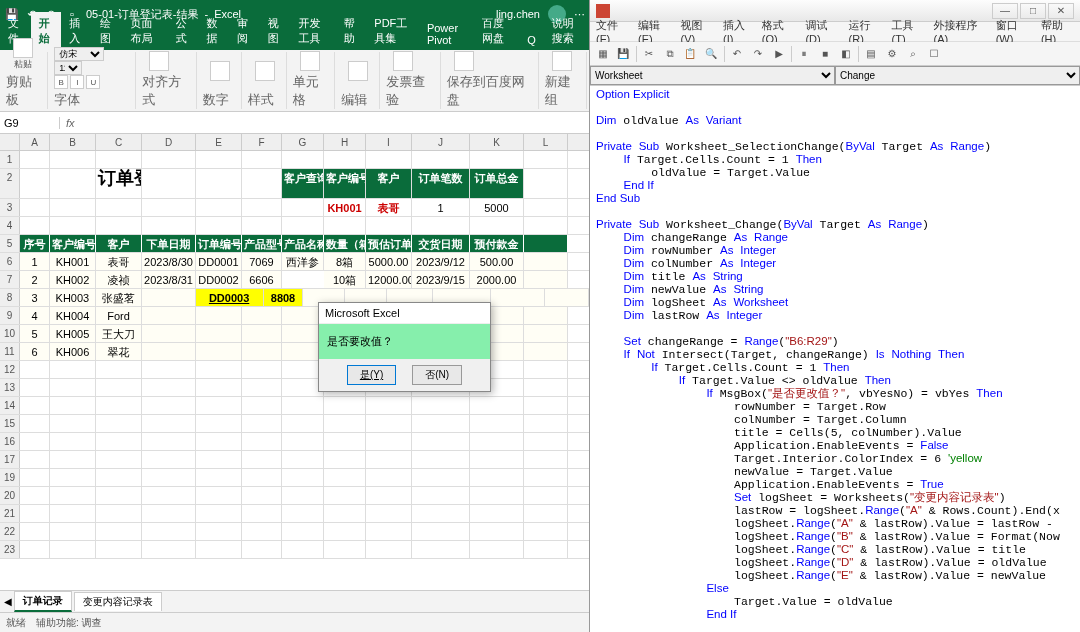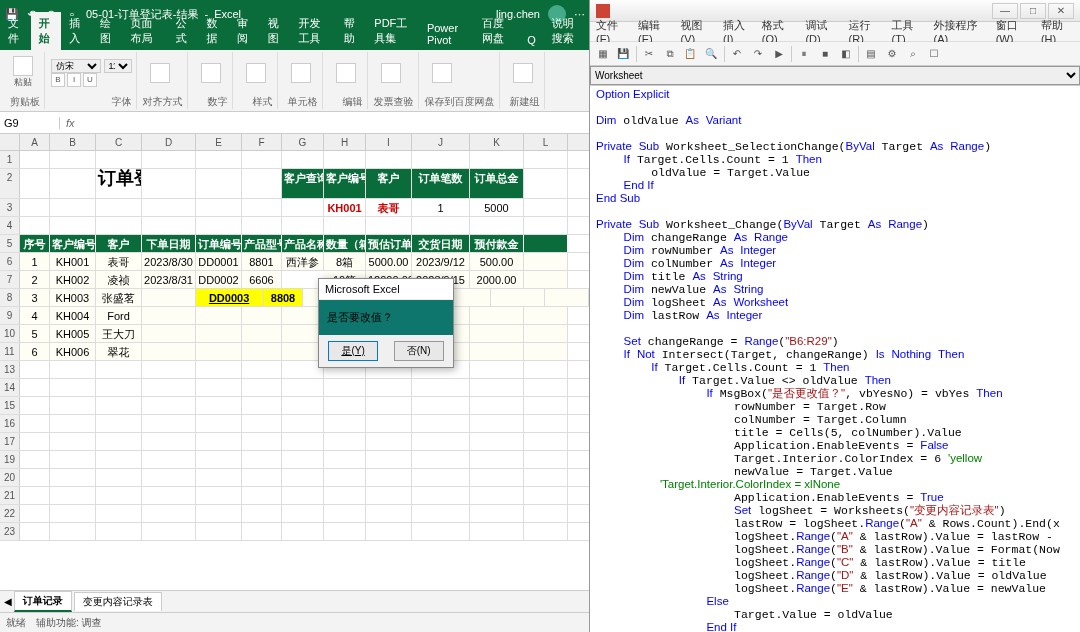--- a/index.html
+++ b/index.html
@@ -15,21 +15,21 @@
 .etitle .user .avatar { width: 18px; height: 18px; border-radius: 50%; background: #4a8; }
 
 
 .rtabs { background: #0a6c3b; color: #fff; height: 22px; display: flex; align-items: flex-end; font-size: 11px; }
 .rtabs .tab { padding: 4px 8px; cursor: pointer; }
 .rtabs .tab.active { background: #f3f3f3; color: #0a6c3b; font-weight: bold; }
 
 
 .ribbon { background: #f3f3f3; height: 62px; border-bottom: 1px solid #ccc; display: flex; gap: 2px; padding: 2px; font-size: 9px; }
 .rgroup { display: flex; flex-direction: column; justify-content: flex-end; border-right: 1px solid #ddd; padding: 0 4px; }
-.rgroup .gname { text-align: right; color: #666; font-size: 10px; margin-top: 2px; }
+.rgroup .gname { text-align: left; color: #666; font-size: 13px; margin-top: 2px; }
 .rgroup .gbody { flex: 1; display: flex; align-items: center; gap: 2px; color: #555; }
 .rgroup .gbody .bigbtn { display: flex; flex-direction: column; align-items: center; width: 34px; }
 .rgroup .gbody .bigbtn .icon { width: 20px; height: 20px; border: 1px solid #ccc; background: #fff; }
 .rgroup select { font-size: 9px; width: 50px; border: 1px solid #ccc; }
 .rgroup .minirow { display: flex; gap: 2px; }
 .rgroup .mini { width: 14px; height: 14px; border: 1px solid #ccc; background: #fff; font-size: 8px; display: flex; align-items: center; justify-content: center; }
 
 
 .fbar { height: 22px; background: #fff; border-bottom: 1px solid #ccc; display: flex; align-items: center; font-size: 11px; }
 .fbar .cellref { width: 60px; border-right: 1px solid #ccc; padding: 0 4px; }
@@ -55,21 +55,21 @@
 
 
 .sheettabs { height: 22px; background: #f3f3f3; border-top: 1px solid #ccc; display: flex; align-items: center; font-size: 10px; padding: 0 4px; gap: 2px; }
 .sheettabs .stab { padding: 2px 8px; border: 1px solid #ccc; border-bottom: none; background: #fff; cursor: pointer; }
 .sheettabs .stab.active { font-weight: bold; border-bottom: 2px solid #0a6c3b; }
 
 
 .sbar { height: 20px; background: #f3f3f3; border-top: 1px solid #ccc; display: flex; align-items: center; font-size: 10px; padding: 0 6px; gap: 10px; color: #555; }
 
 
-.msgbox { position: absolute; left: 318px; top: 278px; width: 136px; background: #0f766e; border: 1px solid #888; box-shadow: 2px 2px 8px rgba(0,0,0,0.3); font-size: 11px; z-index: 10; }
+.msgbox { position: absolute; left: 318px; top: 302px; width: 173px; background: #86efac; border: 1px solid #888; box-shadow: 2px 2px 8px rgba(0,0,0,0.3); font-size: 11px; z-index: 10; }
 .msgbox .mtitle { background: #fff; padding: 4px 6px; font-size: 11px; border-bottom: 1px solid #eee; }
 .msgbox .mbody { padding: 10px 8px; }
 .msgbox .mbtns { display: flex; justify-content: center; gap: 16px; padding: 6px; background: #f0f0f0; }
 .msgbox .mbtns button { padding: 2px 12px; font-size: 10px; border: 1px solid #999; background: #e8e8e8; cursor: pointer; }
 .msgbox .mbtns button:first-child { border: 1px solid #0078d4; text-decoration: underline; }
 
 
 .vtitle { background: linear-gradient(#fdfdfd,#e8e8e8); border-bottom: 1px solid #ccc; height: 22px; display: flex; align-items: center; padding: 0 6px; font-size: 11px; color: #555; gap: 4px; }
 .vtitle .vicon { width: 14px; height: 14px; background: #c43; }
 .vtitle .winbtns { margin-left: auto; display: flex; gap: 2px; }
@@ -309,21 +309,21 @@
           <div class="cell" style="width: 54px;">预付款金</div>
           <div class="cell" style="width: 44px;"></div>
         </div>
         <div class="row data">
           <div class="rh">6</div>
           <div class="cell" style="width: 30px;">1</div>
           <div class="cell" style="width: 46px;">KH001</div>
           <div class="cell" style="width: 46px;">表哥</div>
           <div class="cell" style="width: 54px;">2023/8/30</div>
           <div class="cell" style="width: 46px;">DD0001</div>
-          <div class="cell" style="width: 40px;">8801</div>
+          <div class="cell" style="width: 40px;">7069</div>
           <div class="cell" style="width: 42px;">西洋参</div>
           <div class="cell" style="width: 42px;">8箱</div>
           <div class="cell" style="width: 46px;">5000.00</div>
           <div class="cell" style="width: 58px;">2023/9/12</div>
           <div class="cell" style="width: 54px;">500.00</div>
           <div class="cell" style="width: 44px;"></div>
         </div>
         <div class="row data">
           <div class="rh">7</div>
           <div class="cell" style="width: 30px;">2</div>
@@ -382,20 +382,35 @@
           <div class="cell" style="width: 46px;"></div>
           <div class="cell" style="width: 58px;"></div>
           <div class="cell" style="width: 54px;"></div>
           <div class="cell" style="width: 44px;"></div>
         </div>
         <div class="row data">
           <div class="rh">11</div>
           <div class="cell" style="width: 30px;">6</div>
           <div class="cell" style="width: 46px;">KH006</div>
           <div class="cell" style="width: 46px;">翠花</div>
+          <div class="cell" style="width: 54px;"></div>
+          <div class="cell" style="width: 46px;"></div>
+          <div class="cell" style="width: 40px;"></div>
+          <div class="cell" style="width: 42px;"></div>
+          <div class="cell" style="width: 42px;"></div>
+          <div class="cell" style="width: 46px;"></div>
+          <div class="cell" style="width: 58px;"></div>
+          <div class="cell" style="width: 54px;"></div>
+          <div class="cell" style="width: 44px;"></div>
+        </div>
+        <div class="row ">
+          <div class="rh">12</div>
+          <div class="cell" style="width: 30px;"></div>
+          <div class="cell" style="width: 46px;"></div>
+          <div class="cell" style="width: 46px;"></div>
           <div class="cell" style="width: 54px;"></div>
           <div class="cell" style="width: 46px;"></div>
           <div class="cell" style="width: 40px;"></div>
           <div class="cell" style="width: 42px;"></div>
           <div class="cell" style="width: 42px;"></div>
           <div class="cell" style="width: 46px;"></div>
           <div class="cell" style="width: 58px;"></div>
           <div class="cell" style="width: 54px;"></div>
           <div class="cell" style="width: 44px;"></div>
         </div>
@@ -611,20 +626,21 @@
       <div class="tbtn">■</div>
       <div class="tbtn">◧</div>
       <div class="sep"></div>
       <div class="tbtn">▤</div>
       <div class="tbtn">⚙</div>
       <div class="tbtn">⌕</div>
       <div class="tbtn">☐</div>
     </div>
   <div class="vdropbar">
     <select><option>Worksheet</option></select>
+    <select><option>Change</option></select>
   </div>
   <div class="code" id="codepane"><span class="kw">Option Explicit</span>
 
 <span class="kw">Dim</span> oldValue <span class="kw">As</span> <span class="kw">Variant</span>
 
 <span class="kw">Private</span> <span class="kw">Sub</span> Worksheet_SelectionChange(<span class="kw">ByVal</span> Target <span class="kw">As</span> <span class="kw">Range</span>)
     <span class="kw">If</span> Target.Cells.Count = 1 <span class="kw">Then</span>
         oldValue = Target.Value
     <span class="kw">End If</span>
 <span class="kw">End Sub</span>
@@ -642,21 +658,20 @@
     <span class="kw">If</span> <span class="kw">Not</span> Intersect(Target, changeRange) <span class="kw">Is</span> <span class="kw">Nothing</span> <span class="kw">Then</span>
         <span class="kw">If</span> Target.Cells.Count = 1 <span class="kw">Then</span>
             <span class="kw">If</span> Target.Value &lt;&gt; oldValue <span class="kw">Then</span>
                 <span class="kw">If</span> MsgBox(<span class="st">"是否更改值？"</span>, vbYesNo) = vbYes <span class="kw">Then</span>
                     rowNumber = Target.Row
                     colNumber = Target.Column
                     title = Cells(5, colNumber).Value
                     Application.EnableEvents = <span class="kw">False</span>
                     Target.Interior.ColorIndex = 6 <span class="cm">'yellow</span>
                     newValue = Target.Value
-<span class="cm">                    'Target.Interior.ColorIndex = xlNone</span>
                     Application.EnableEvents = <span class="kw">True</span>
                     <span class="kw">Set</span> logSheet = Worksheets(<span class="st">"变更内容记录表"</span>)
                     lastRow = logSheet.<span class="kw">Range</span>(<span class="st">"A"</span> &amp; Rows.Count).End(x
                     logSheet.<span class="kw">Range</span>(<span class="st">"A"</span> &amp; lastRow).Value = lastRow -
                     logSheet.<span class="kw">Range</span>(<span class="st">"B"</span> &amp; lastRow).Value = Format(Now
                     logSheet.<span class="kw">Range</span>(<span class="st">"C"</span> &amp; lastRow).Value = title
                     logSheet.<span class="kw">Range</span>(<span class="st">"D"</span> &amp; lastRow).Value = oldValue
                     logSheet.<span class="kw">Range</span>(<span class="st">"E"</span> &amp; lastRow).Value = newValue
                 <span class="kw">Else</span>
                     Target.Value = oldValue

